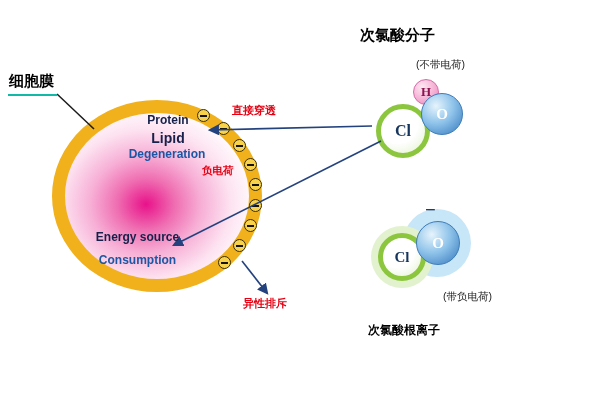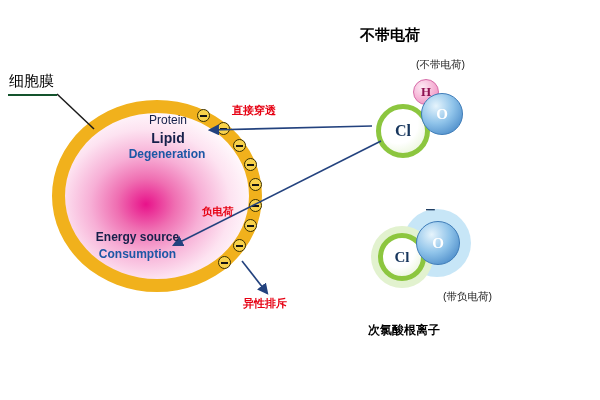--- a/index.html
+++ b/index.html
@@ -12,30 +12,30 @@
         background:radial-gradient(ellipse at 44% 55%, #E8128A 0%, #EF6FB2 20%, #F7AFD6 38%, #FDE3F1 58%, #ffffff 78%);
         z-index:1;}
 
   
   .dot{position:absolute;width:13px;height:13px;border-radius:50%;box-sizing:border-box;
        background:#F8D24B;border:1px solid #3a2f00;display:flex;align-items:center;justify-content:center;z-index:6;}
   .dot::after{content:"";width:7px;height:2px;background:#141414;}
 
   
   .txt{position:absolute;z-index:8;white-space:nowrap;}
-  .membrane-label{left:8px;top:72px;font-size:15px;font-weight:normal;color:#000;
-                  border-bottom:2px solid #14532d;padding:0 3px 3px 1px;text-align:right;}
-  .protein{left:138px;top:113px;width:60px;text-align:center;font-size:12px;font-weight:400;color:#16204a;}
+  .membrane-label{left:8px;top:72px;font-size:15px;font-weight:bold;color:#000;
+                  border-bottom:2px solid #14b8a6;padding:0 3px 3px 1px;text-align:right;}
+  .protein{left:138px;top:113px;width:60px;text-align:center;font-size:12px;font-weight:700;color:#16204a;}
   .lipid{left:138px;top:130px;width:60px;text-align:center;font-size:14px;font-weight:600;color:#16204a;}
   .degeneration{left:112px;top:147px;width:110px;text-align:center;font-size:12px;font-weight:600;color:#1C57A5;}
   .energy{left:80px;top:230px;width:115px;text-align:center;font-size:12px;font-weight:600;color:#16204a;}
-  .consumption{left:80px;top:247px;width:115px;text-align:center;font-size:12px;font-weight:600;color:#1C57A5;}
+  .consumption{left:80px;top:253px;width:115px;text-align:center;font-size:12px;font-weight:600;color:#1C57A5;}
   .red{color:#E60012;}
   .penetration{left:232px;top:103px;font-size:11px;font-weight:600;text-align:center;}
-  .negcharge{left:202px;top:164px;font-size:10.5px;font-weight:600;margin-top:41px;}
+  .negcharge{left:202px;top:164px;font-size:10.5px;font-weight:600;}
   .repulsion{left:243px;top:296px;font-size:11px;font-weight:700;}
   .hclo-title{left:360px;top:26px;font-size:15px;font-weight:bold;color:#000;}
   .hclo-note{left:416px;top:58px;font-size:10.5px;color:#222;}
   .clo-title{left:368px;top:322px;font-size:12px;font-weight:bold;color:#000;}
   .clo-note{left:443px;top:290px;font-size:10.5px;color:#222;}
 
   
   .atom{position:absolute;border-radius:50%;box-sizing:border-box;display:flex;align-items:center;
         justify-content:center;font-family:"Liberation Serif",serif;font-weight:bold;}
   .hclo-h{left:413px;top:79px;width:26px;height:26px;z-index:3;border:1px solid #d66ba8;
@@ -96,21 +96,21 @@
   <div class="txt protein">Protein</div>
   <div class="txt lipid">Lipid</div>
   <div class="txt degeneration">Degeneration</div>
   <div class="txt energy">Energy source</div>
   <div class="txt consumption">Consumption</div>
 
   <div class="txt red penetration">直接穿透</div>
   <div class="txt red negcharge">负电荷</div>
   <div class="txt red repulsion">异性排斥</div>
 
-  <div class="txt hclo-title">不带电荷</div>
+  <div class="txt hclo-title">次氯酸分子</div>
   <div class="txt hclo-note">(不带电荷)</div>
   <div class="atom hclo-h">
     <span>H</span>
   </div>
   <div class="atom hclo-cl">
     <span>Cl</span>
   </div>
   <div class="atom hclo-o">
     <span>O</span>
   </div>

